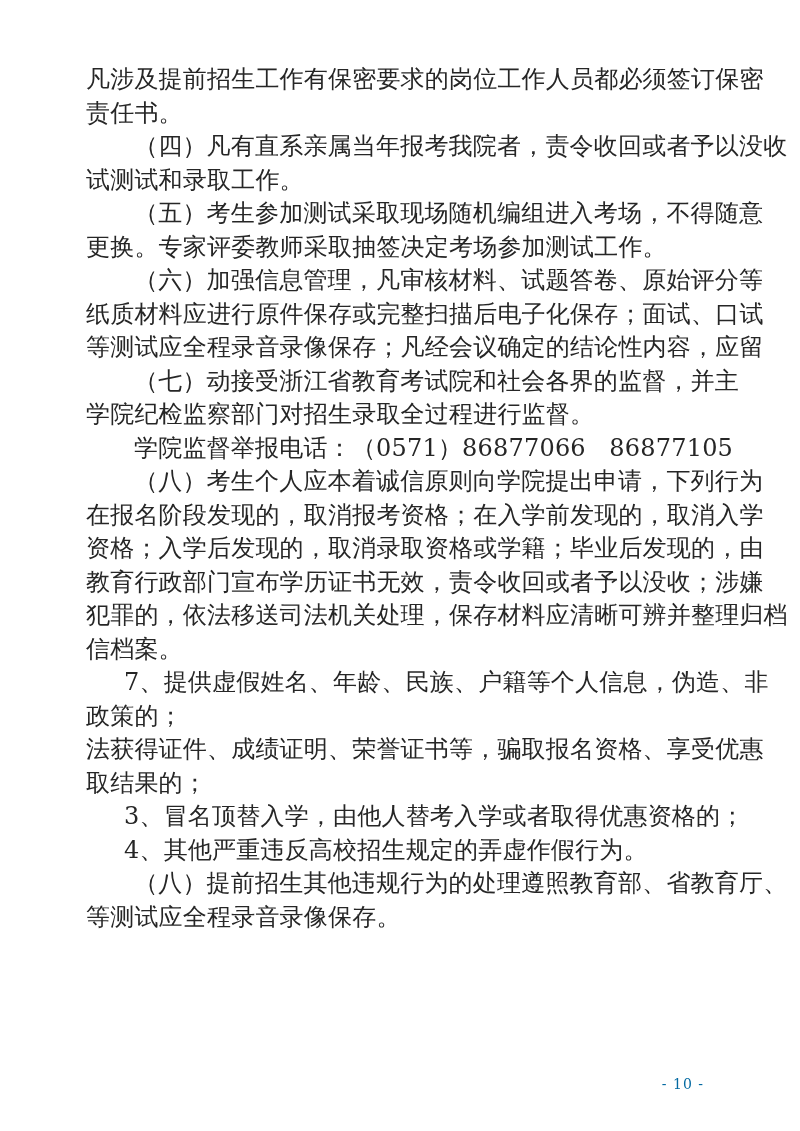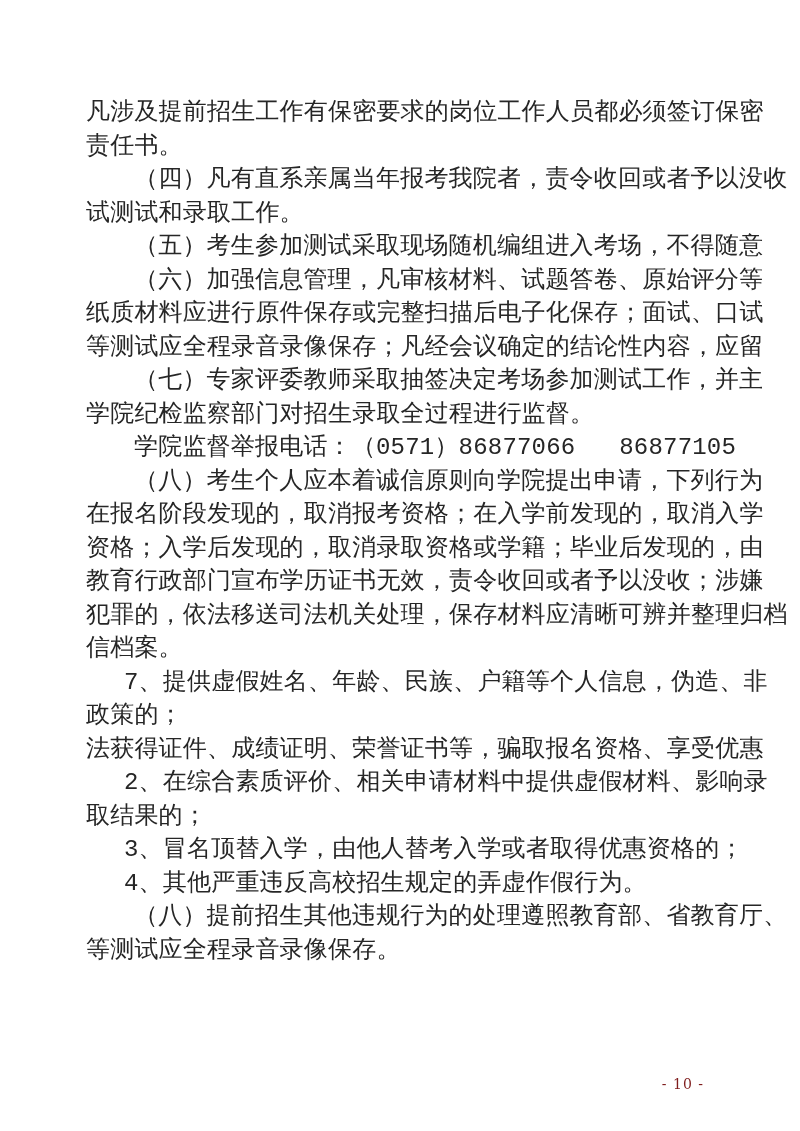--- a/index.html
+++ b/index.html
@@ -6,66 +6,66 @@
   .page{
     position:relative;
     width:800px;height:1131px;
     background:#ffffff;
     overflow:hidden;
     font-family:"DejaVu Serif","Liberation Serif",serif;
     color:#262626;
   }
   .content{
     position:absolute;
-    left:86px;top:96px;width:640px;font-family:Liberation Mono, monospace;
+    left:86px;top:63px;width:640px;
   }
   .line{
     font-size:24px;
     line-height:33.5px;
     height:33.5px;
     white-space:pre;
     letter-spacing:0.2px;
   }
   .ind{padding-left:48px;}
   .ind-num{padding-left:38px;}
   .footer{
     position:absolute;
     top:1076px;right:96px;
     font-size:14px;
-    color:#7f1d1d;
+    color:#0369a1;
     white-space:pre;
     letter-spacing:1px;
   }
 </style>
 </head>
 <body>
 
 <div class="page">
   <div class="content">
     <div class="line">凡涉及提前招生工作有保密要求的岗位工作人员都必须签订保密</div>
     <div class="line">责任书。</div>
     <div class="line ind">（四）凡有直系亲属当年报考我院者，责令收回或者予以没收</div>
     <div class="line">试测试和录取工作。</div>
     <div class="line ind">（五）考生参加测试采取现场随机编组进入考场，不得随意</div>
+    <div class="line">更换。专家评委教师采取抽签决定考场参加测试工作。</div>
     <div class="line ind">（六）加强信息管理，凡审核材料、试题答卷、原始评分等</div>
     <div class="line">纸质材料应进行原件保存或完整扫描后电子化保存；面试、口试</div>
     <div class="line">等测试应全程录音录像保存；凡经会议确定的结论性内容，应留</div>
-    <div class="line ind">（七）专家评委教师采取抽签决定考场参加测试工作，并主</div>
+    <div class="line ind">（七）动接受浙江省教育考试院和社会各界的监督，并主</div>
     <div class="line">学院纪检监察部门对招生录取全过程进行监督。</div>
     <div class="line ind">学院监督举报电话：（0571）86877066   86877105</div>
     <div class="line ind">（八）考生个人应本着诚信原则向学院提出申请，下列行为</div>
     <div class="line">在报名阶段发现的，取消报考资格；在入学前发现的，取消入学</div>
     <div class="line">资格；入学后发现的，取消录取资格或学籍；毕业后发现的，由</div>
     <div class="line">教育行政部门宣布学历证书无效，责令收回或者予以没收；涉嫌</div>
     <div class="line">犯罪的，依法移送司法机关处理，保存材料应清晰可辨并整理归档</div>
     <div class="line">信档案。</div>
     <div class="line ind-num">7、提供虚假姓名、年龄、民族、户籍等个人信息，伪造、非</div>
     <div class="line">政策的；</div>
     <div class="line">法获得证件、成绩证明、荣誉证书等，骗取报名资格、享受优惠</div>
-    <div class="line ind-num">2、在综合素质评价、相关申请材料中提供虚假材料、影响录</div>
     <div class="line">取结果的；</div>
     <div class="line ind-num">3、冒名顶替入学，由他人替考入学或者取得优惠资格的；</div>
     <div class="line ind-num">4、其他严重违反高校招生规定的弄虚作假行为。</div>
     <div class="line ind">（八）提前招生其他违规行为的处理遵照教育部、省教育厅、</div>
     <div class="line">等测试应全程录音录像保存。</div>
   </div>
   <div class="footer">- 10 -</div>
 </div>
 
 </body></html>

